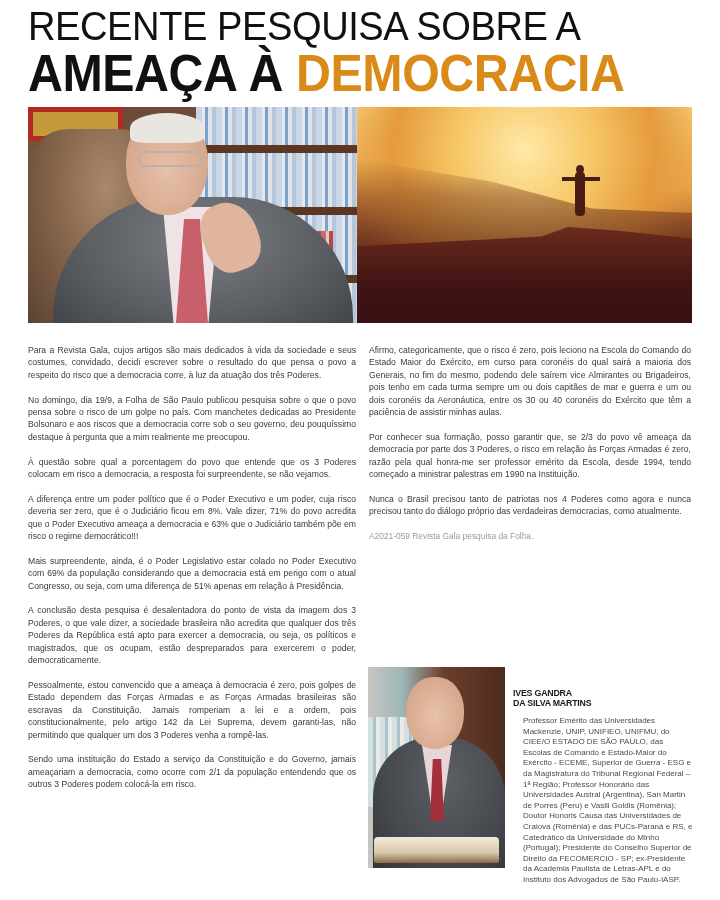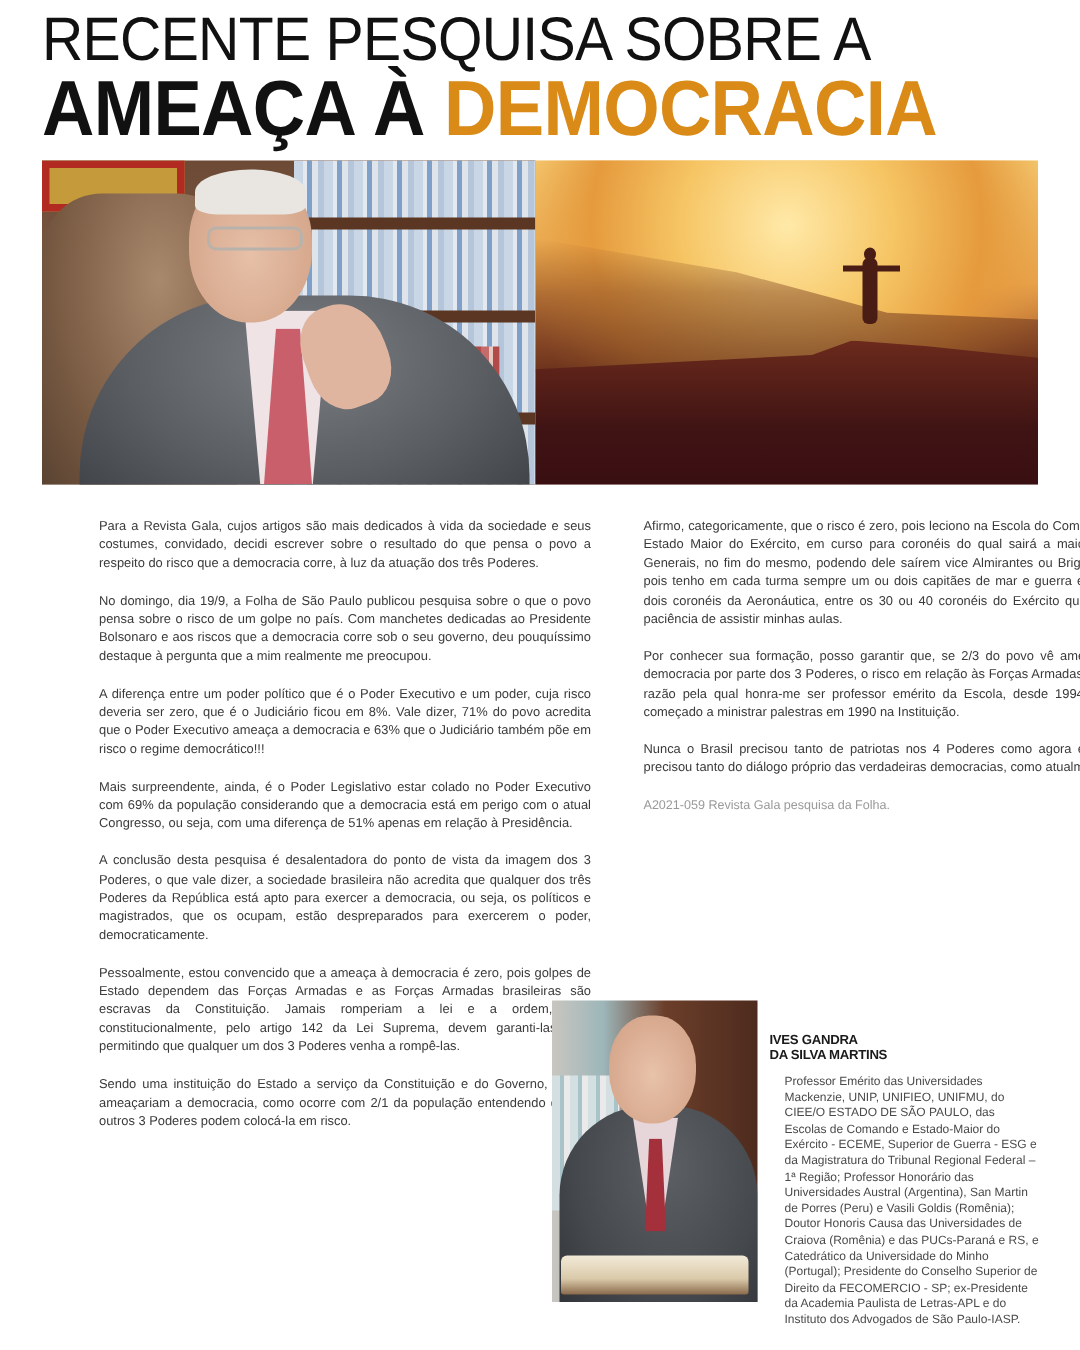--- a/index.html
+++ b/index.html
@@ -101,24 +101,24 @@
       background: #4a1d14; border-radius: 4px;
     }
     .photo-sunset .figure-arms {
       position: absolute; left: 205px; top: 70px; width: 38px; height: 4px; background: #4a1d14;
     }
     .photo-sunset .figure-head {
       position: absolute; left: 219px; top: 58px; width: 8px; height: 9px; background: #4a1d14; border-radius: 50%;
     }
 
     
-    .col { position: absolute; font-size: 8.6px; line-height: 12.4px; color: #3a3a3a; text-align: justify; margin-left: 38px; }
+    .col { position: absolute; font-size: 8.6px; line-height: 12.4px; color: #3a3a3a; text-align: justify; }
     .col p { margin-bottom: 12.4px; }
     .col-left { left: 28px; top: 344px; width: 328px; }
-    .col-right { left: 391px; top: 344px; width: 322px; }
+    .col-right { left: 369px; top: 344px; width: 322px; }
     .caption { color: #9a9a9a; font-size: 8.4px; text-align: left; }
 
     
     .author-photo {
       position: absolute; left: 368px; top: 667px; width: 137px; height: 201px; overflow: hidden;
       background: linear-gradient(90deg, #c9c6c0 0%, #9db6b9 25%, #6b3e2a 55%, #4e2b1e 100%);
     }
     .author-photo .shelf2 {
       position: absolute; left: 0; top: 50px; width: 45px; height: 90px;
       background: repeating-linear-gradient(90deg, #d4dfe2 0 5px, #a9c4c9 5px 8px, #eaeaea 8px 12px);
@@ -187,20 +187,21 @@
     <div class="ground"></div>
     <div class="figure-head"></div>
     <div class="figure-arms"></div>
     <div class="figure-body"></div>
   </div>
 </div>
 
 <article class="col col-left">
   <p>Para a Revista Gala, cujos artigos são mais dedicados à vida da sociedade e seus costumes, convidado, decidi escrever sobre o resultado do que pensa o povo a respeito do risco que a democracia corre, à luz da atuação dos três Poderes.</p>
   <p>No domingo, dia 19/9, a Folha de São Paulo publicou pesquisa sobre o que o povo pensa sobre o risco de um golpe no país. Com manchetes dedicadas ao Presidente Bolsonaro e aos riscos que a democracia corre sob o seu governo, deu pouquíssimo destaque à pergunta que a mim realmente me preocupou.</p>
+  <p>À questão sobre qual a porcentagem do povo que entende que os 3 Poderes colocam em risco a democracia, a resposta foi surpreendente, se não vejamos.</p>
   <p>A diferença entre um poder político que é o Poder Executivo e um poder, cuja risco deveria ser zero, que é o Judiciário ficou em 8%. Vale dizer, 71% do povo acredita que o Poder Executivo ameaça a democracia e 63% que o Judiciário também põe em risco o regime democrático!!!</p>
   <p>Mais surpreendente, ainda, é o Poder Legislativo estar colado no Poder Executivo com 69% da população considerando que a democracia está em perigo com o atual Congresso, ou seja, com uma diferença de 51% apenas em relação à Presidência.</p>
   <p>A conclusão desta pesquisa é desalentadora do ponto de vista da imagem dos 3 Poderes, o que vale dizer, a sociedade brasileira não acredita que qualquer dos três Poderes da República está apto para exercer a democracia, ou seja, os políticos e magistrados, que os ocupam, estão despreparados para exercerem o poder, democraticamente.</p>
   <p>Pessoalmente, estou convencido que a ameaça à democracia é zero, pois golpes de Estado dependem das Forças Armadas e as Forças Armadas brasileiras são escravas da Constituição. Jamais romperiam a lei e a ordem, pois constitucionalmente, pelo artigo 142 da Lei Suprema, devem garanti-las, não permitindo que qualquer um dos 3 Poderes venha a rompê-las.</p>
   <p>Sendo uma instituição do Estado a serviço da Constituição e do Governo, jamais ameaçariam a democracia, como ocorre com 2/1 da população entendendo que os outros 3 Poderes podem colocá-la em risco.</p>
 </article>
 
 <article class="col col-right">
   <p>Afirmo, categoricamente, que o risco é zero, pois leciono na Escola do Comando do Estado Maior do Exército, em curso para coronéis do qual sairá a maioria dos Generais, no fim do mesmo, podendo dele saírem vice Almirantes ou Brigadeiros, pois tenho em cada turma sempre um ou dois capitães de mar e guerra e um ou dois coronéis da Aeronáutica, entre os 30 ou 40 coronéis do Exército que têm a paciência de assistir minhas aulas.</p>
   <p>Por conhecer sua formação, posso garantir que, se 2/3 do povo vê ameaça da democracia por parte dos 3 Poderes, o risco em relação às Forças Armadas é zero, razão pela qual honra-me ser professor emérito da Escola, desde 1994, tendo começado a ministrar palestras em 1990 na Instituição.</p>

